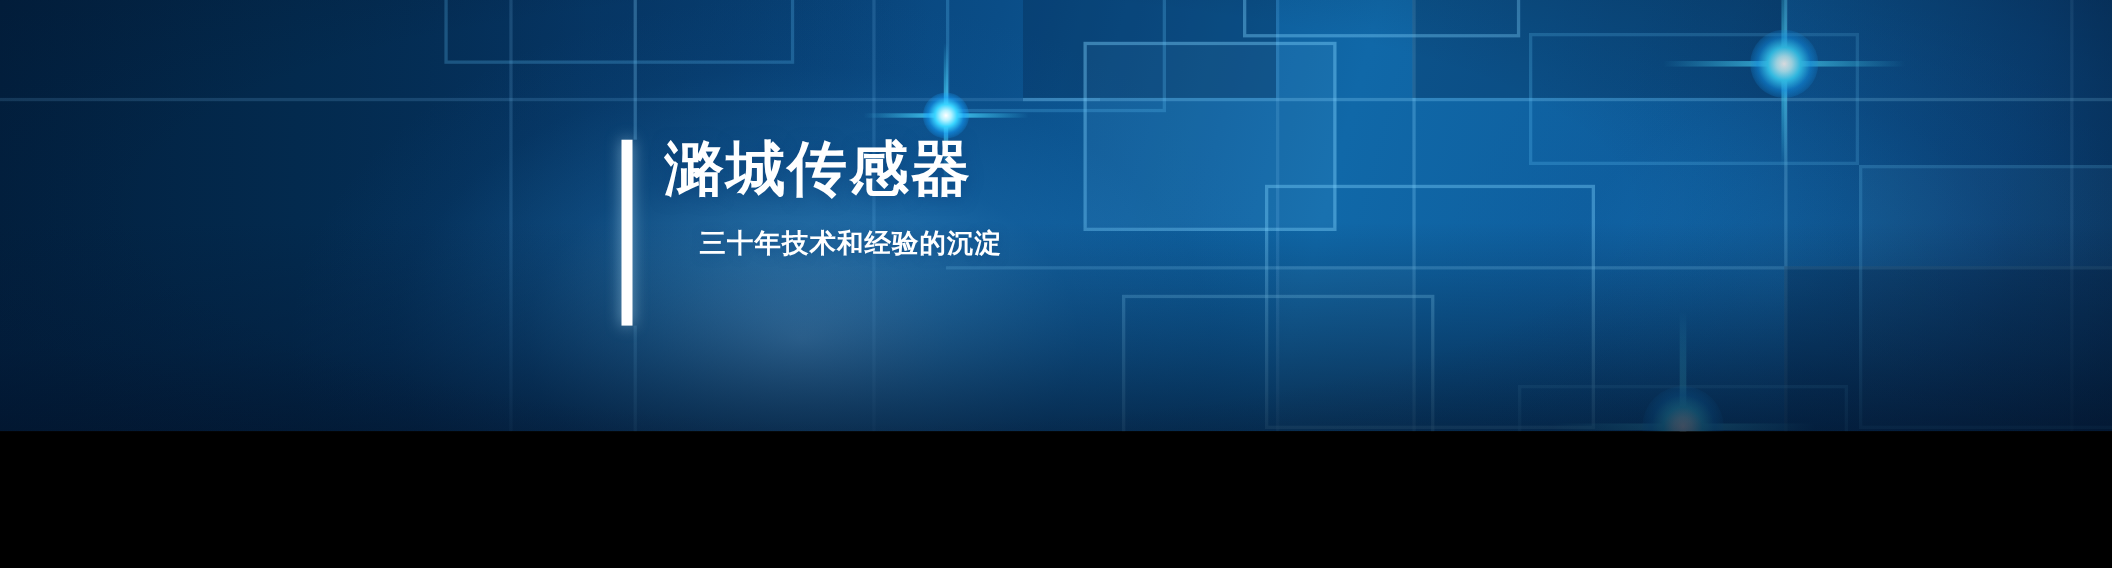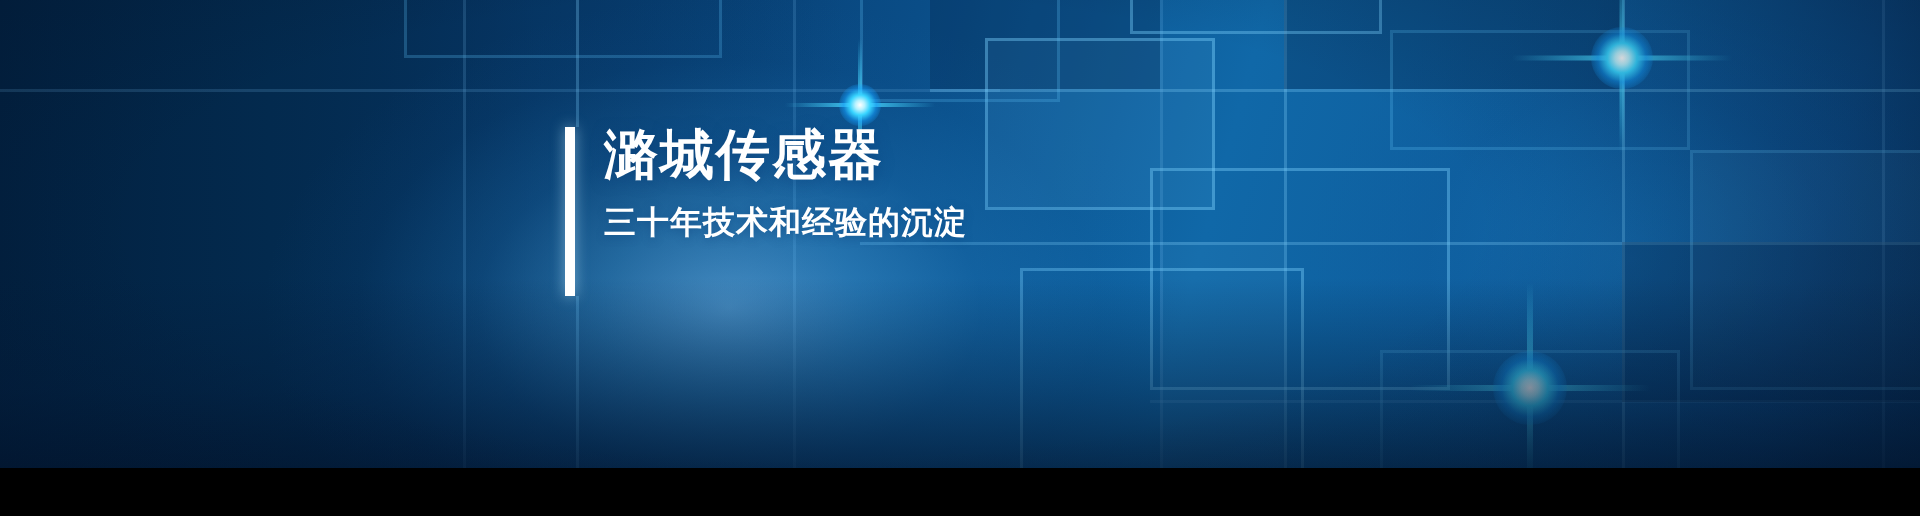--- a/index.html
+++ b/index.html
@@ -1,18 +1,18 @@
 <!DOCTYPE html>
 <html><head>
 <meta charset="utf-8">
 <style>
   html,body{margin:0;padding:0;background:#000;}
   #banner{
     position:relative;
-    width:1920px;height:468px;
+    width:1920px;height:392px;
     overflow:hidden;
     font-family:"Liberation Sans","DejaVu Sans",sans-serif;
     background:#404040;
   }
   
   .bg-base{
     position:absolute;inset:0;
     background:linear-gradient(105deg,#04203f 0%,#063566 22%,#0a4d87 45%,#1068a8 62%,#0e5d9c 78%,#0b4a85 92%,#083a6b 100%);
   }
   .bg-dark-left{
@@ -74,22 +74,22 @@
     box-shadow:0 0 14px rgba(190,235,255,.55);
   }
   .title{
     position:absolute;left:604px;top:124px;
     font-size:54px;line-height:60px;font-weight:700;color:#ffffff;
     letter-spacing:2px;
     text-shadow:0 2px 14px rgba(10,60,120,.55);
     white-space:nowrap;
   }
   .sub{
-    position:absolute;left:604px;
-    font-size:32px;line-height:38px;font-weight:700;color:#ffffff;
+    position:absolute;left:636px;
+    font-size:24px;line-height:38px;font-weight:700;color:#ffffff;
     letter-spacing:1px;
     text-shadow:0 2px 10px rgba(10,60,120,.45);
     white-space:nowrap;
   }
   .sub1{top:203px;}
   .sub2{top:243px;}
 </style>
 </head>
 <body>
 

